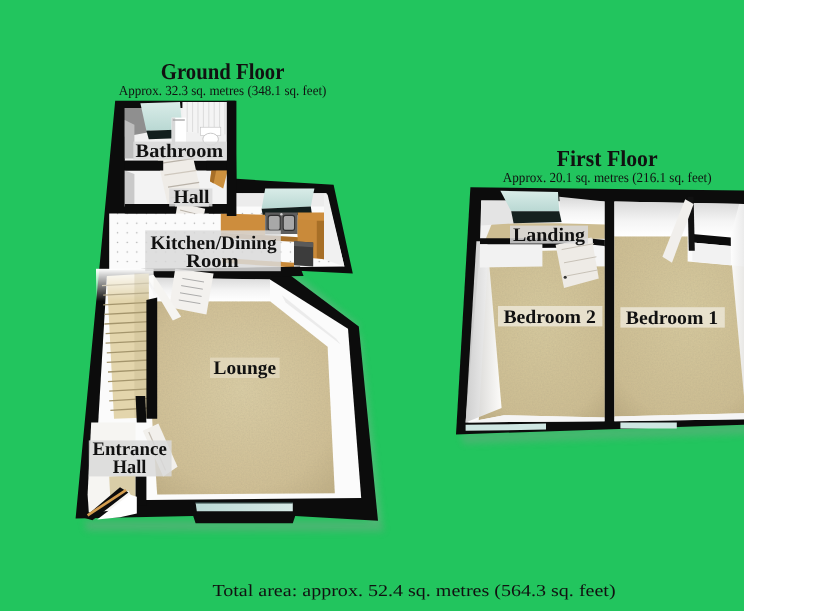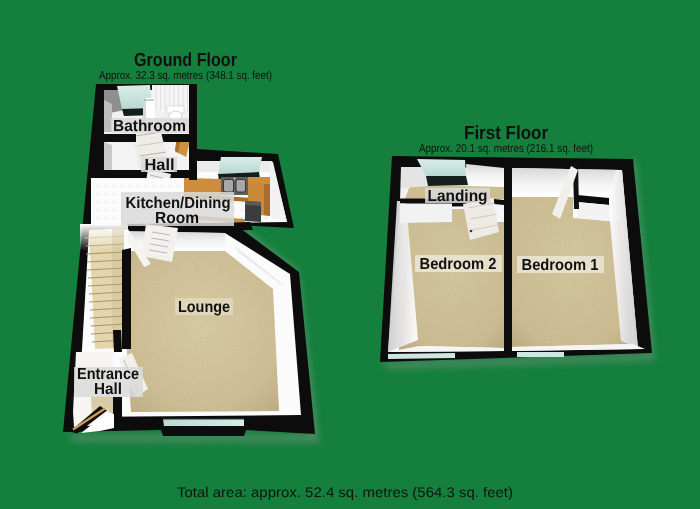--- a/index.html
+++ b/index.html
@@ -1,17 +1,17 @@
 <!DOCTYPE html>
 <html><head>
 <meta charset="utf-8">
 <style>
 html,body{margin:0;padding:0;background:#ffffff;}
-#wrap{position:relative;width:700px;height:509px;background:#15803d;overflow:hidden;
-font-family:Liberation Sans, sans-serif;transform:translateZ(0);}
+#wrap{position:relative;width:620px;height:509px;background:#22c55e;overflow:hidden;
+font-family:Liberation Serif, serif;transform:translateZ(0);}
 svg{position:absolute;left:0;top:0;opacity:0.999;}
 text{text-rendering:geometricPrecision;}
 </style>
 </head>
 <body>
 <div id="wrap">
 <svg width="700" height="509" viewBox="0 0 700 509">
 <defs>
 <linearGradient id="glassV" x1="0" y1="0" x2="0" y2="1">
  <stop offset="0" stop-color="#d9ece8"></stop>

